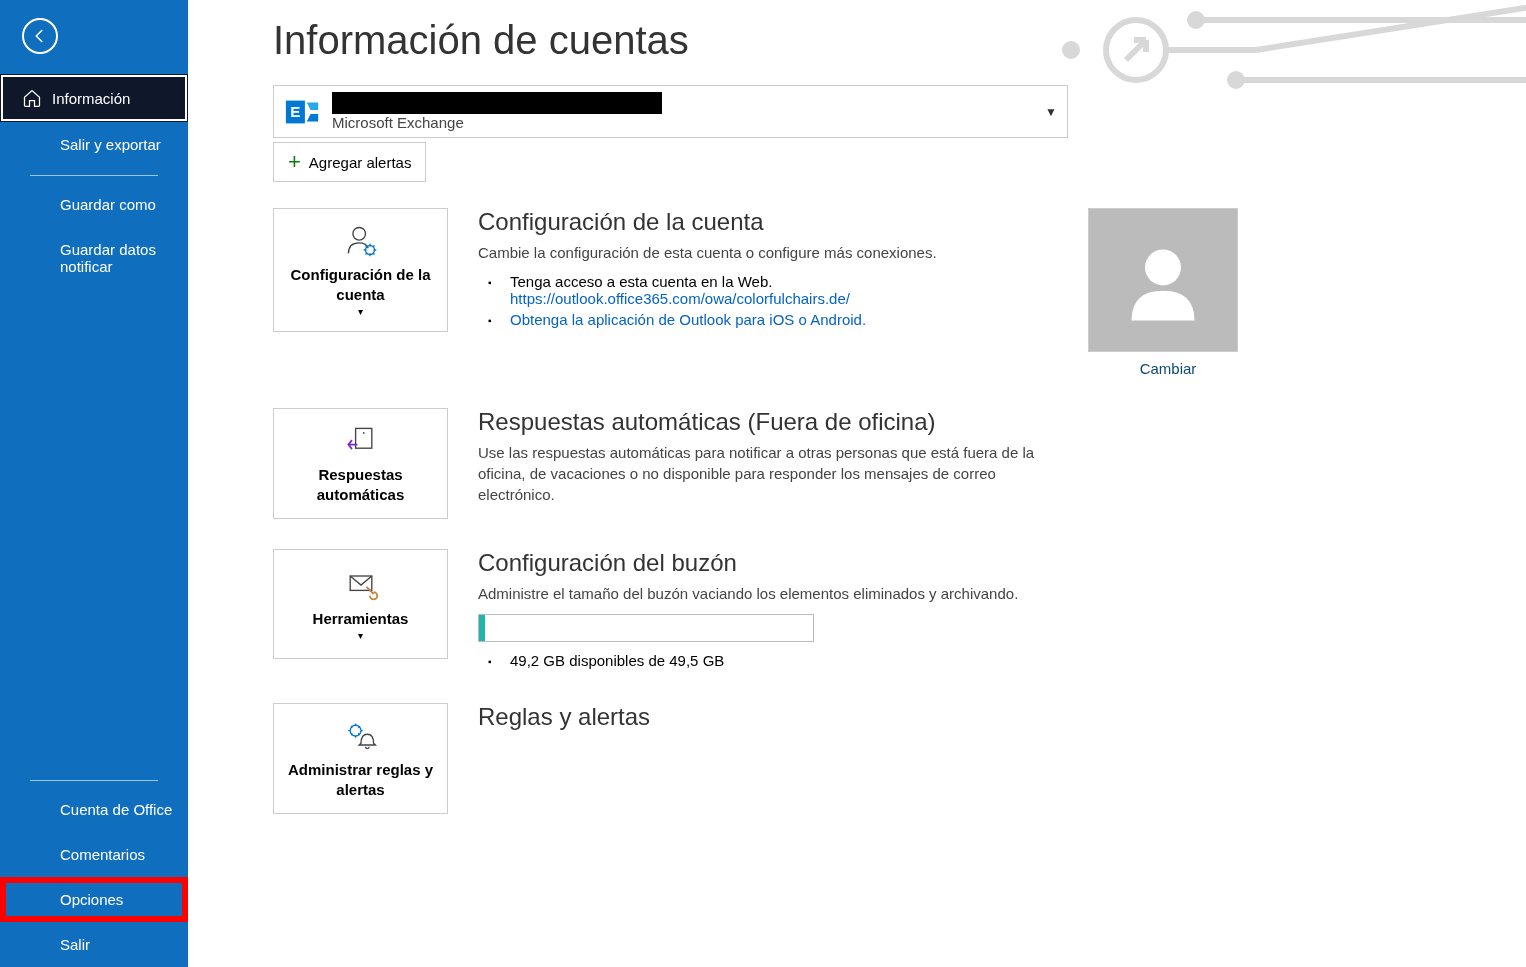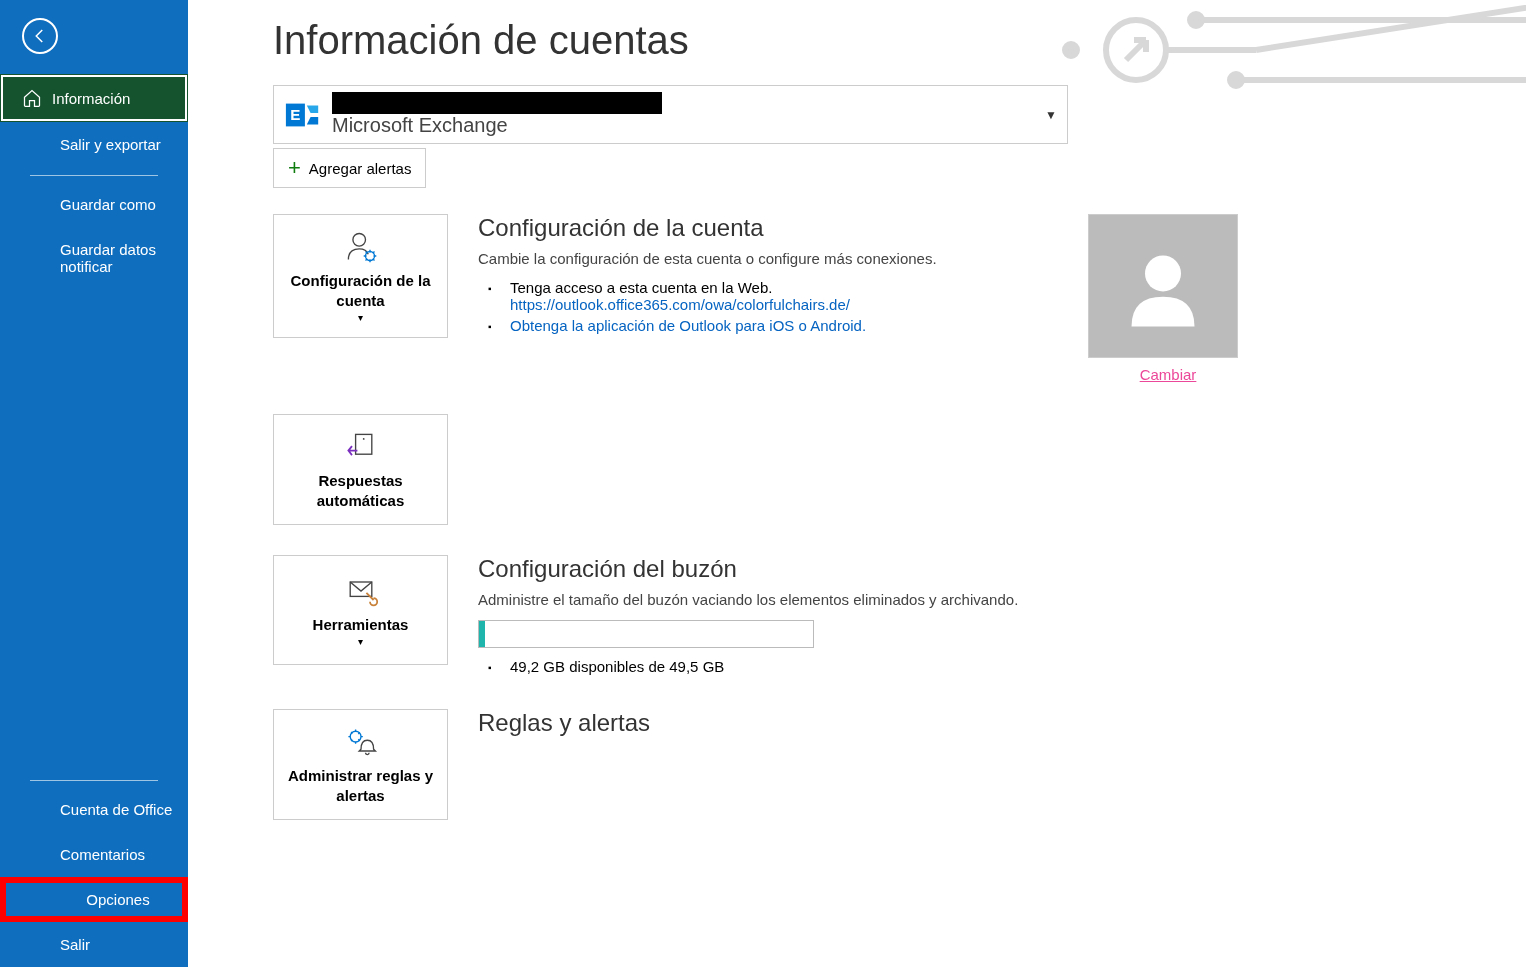--- a/index.html
+++ b/index.html
@@ -3,36 +3,36 @@
   <meta charset="utf-8">
   <style>
     * { margin: 0; padding: 0; box-sizing: border-box; font-family: "Segoe UI", -apple-system, sans-serif; }
     body { display: flex; width: 1526px; height: 967px; overflow: hidden; background: #fff; }
     
     .sidebar { width: 188px; background: #106ebe; color: #fff; display: flex; flex-direction: column; padding-top: 18px; }
     .back-btn { width: 36px; height: 36px; border: 2px solid #fff; border-radius: 50%; margin-left: 22px; margin-bottom: 20px; display: flex; align-items: center; justify-content: center; cursor: pointer; }
     .back-btn svg { width: 18px; height: 18px; fill: #fff; }
     
     .side-item { padding: 14px 12px 14px 22px; font-size: 15px; cursor: pointer; display: flex; align-items: center; gap: 10px; }
-    .side-item.active { background: #14532d; outline: 2px solid #fff; outline-offset: -3px; }
+    .side-item.active { background: #0f172a; outline: 2px solid #fff; outline-offset: -3px; }
     .side-item svg { width: 20px; height: 20px; fill: none; stroke: #fff; stroke-width: 1.5; }
     .side-item.plain { padding-left: 60px; }
-    .side-item.highlight { outline: 6px solid #ff0000; outline-offset: -6px; background: #106ebe; justify-content: center; }
+    .side-item.highlight { outline: 6px solid #ff0000; outline-offset: -6px; background: #106ebe; }
     
     .side-divider { border: none; border-top: 1px solid rgba(255,255,255,0.6); margin: 8px 30px 6px 30px; }
     .side-spacer { flex: 1; }
     
     .content { flex: 1; padding: 18px 40px 0 56px; position: relative; overflow: hidden; margin-left: 29px; }
     .content h1 { font-size: 40px; font-weight: 300; color: #333; margin-bottom: 22px; }
     
     .account-box { border: 1px solid #ccc; display: flex; align-items: center; padding: 6px 10px; width: 795px; gap: 10px; }
     .exch-icon { width: 38px; height: 38px; }
     .account-info { flex: 1; }
     .redacted { background: #000; width: 330px; height: 22px; }
-    .acct-type { font-size: 20px; color: #444; }
+    .acct-type { font-size: 15px; color: #444; }
     .drop-arrow { font-size: 12px; color: #333; cursor: pointer; }
     
     .add-acct { border: 1px solid #ccc; padding: 8px 14px; display: inline-flex; align-items: center; gap: 8px; font-size: 15px; margin-top: 4px; cursor: pointer; background: #fff; }
     .plus-ic { color: #107c10; font-size: 22px; font-weight: 300; line-height: 1; }
     
     .sections { margin-top: 26px; }
     .section { display: flex; gap: 30px; margin-bottom: 30px; align-items: flex-start; }
     
     .sec-btn { border: 1px solid #ccc; width: 175px; min-height: 110px; display: flex; flex-direction: column; align-items: center; justify-content: center; padding: 14px 8px; cursor: pointer; background: #fff; }
     .sec-btn svg { width: 36px; height: 36px; margin-bottom: 6px; }
@@ -43,21 +43,21 @@
     .sec-body h2 { font-size: 24px; font-weight: 400; color: #333; margin-bottom: 6px; }
     .sec-desc { font-size: 15px; color: #444; line-height: 1.4; }
     .sec-body ul { list-style: none; margin-top: 10px; }
     .sec-body li { font-size: 15px; padding-left: 32px; position: relative; margin-bottom: 4px; }
     .sec-body li::before { content: "▪"; position: absolute; left: 10px; font-size: 10px; top: 4px; }
     .lnk { color: #0563c1; cursor: pointer; }
     
     .avatar-col { width: 160px; text-align: center; }
     .avatar-box { width: 150px; height: 144px; border: 1px solid #ccc; background: #bbb; display: flex; align-items: center; justify-content: center; margin-bottom: 8px; }
     .avatar-box svg { width: 90px; height: 90px; fill: #fff; }
-    .change-link { color: #ec4899; text-decoration: underline; font-size: 15px; cursor: pointer; }
+    .change-link { color: #0c4a6e; font-size: 15px; cursor: pointer; }
     
     .progress { width: 336px; height: 28px; border: 1px solid #bbb; background: #fff; margin-top: 10px; position: relative; }
     .progress-fill { position: absolute; left: 0; top: 0; bottom: 0; width: 6px; background: #1fb5ad; }
     
     .deco { position: absolute; top: -30px; right: -50px; pointer-events: none; }
   </style>
 </head>
 <body>
 
 <div class="sidebar">
@@ -176,20 +176,24 @@
 
     <div class="section">
       <button class="sec-btn">
         <svg viewBox="0 0 40 40">
           <rect x="14" y="6" width="18" height="22" stroke="#444" stroke-width="1.5" fill="none"></rect>
           <circle cx="23" cy="11" r="1" fill="#444"></circle>
           <path d="M6 24 L16 24 M10 19 L6 24 L10 29" stroke="#7b2fbf" stroke-width="2" fill="none"></path>
         </svg>
         <span class="sec-btn-text">Respuestas automáticas</span>
       </button>
+      <div class="sec-body">
+        <h2>Respuestas automáticas (Fuera de oficina)</h2>
+        <div class="sec-desc">Use las respuestas automáticas para notificar a otras personas que está fuera de la oficina, de vacaciones o no disponible para responder los mensajes de correo electrónico.</div>
+      </div>
     </div>
 
     <div class="section">
       <button class="sec-btn">
         <svg viewBox="0 0 40 40">
           <rect x="8" y="10" width="24" height="16" stroke="#444" stroke-width="1.5" fill="none"></rect>
           <path d="M8 10 L20 20 L32 10" stroke="#444" stroke-width="1.5" fill="none"></path>
           <path d="M26 22 L34 30 M30 32 a4 4 0 1 0 4 -4" stroke="#c9823a" stroke-width="2" fill="none"></path>
         </svg>
         <span class="sec-btn-text">Herramientas</span>

